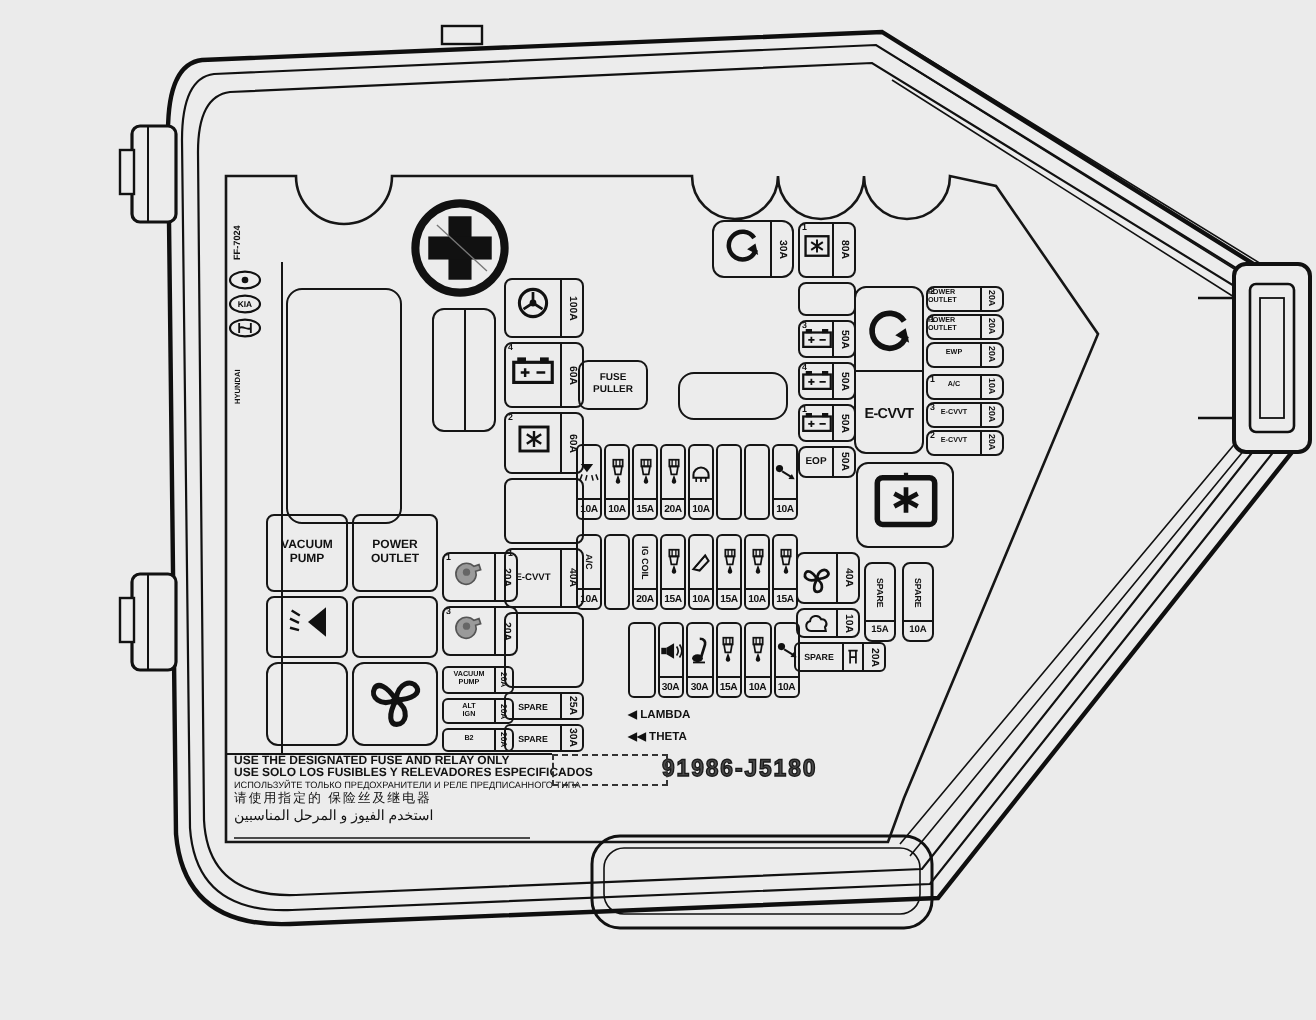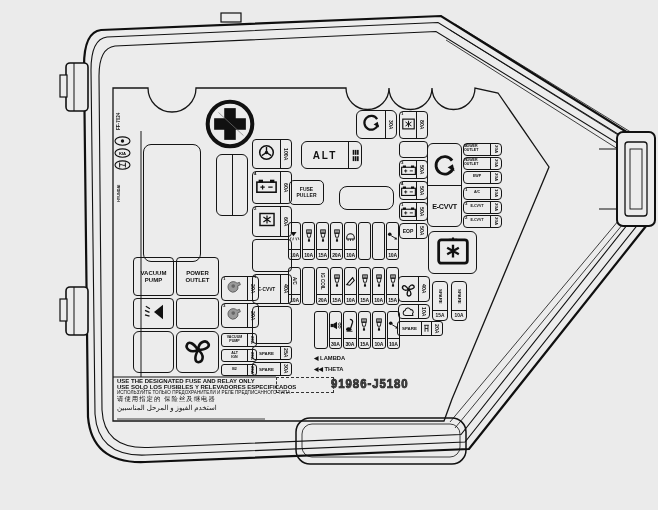--- a/index.html
+++ b/index.html
@@ -243,28 +243,20 @@
   <div class="bx" style="left:252px;top:306px;width:40px;height:38px;"></div>
   <div class="bx vf" style="left:252px;top:346px;width:40px;height:14px;border-radius:3px;">
     <div class="fi sparetxt">SPARE</div>
     <div class="fa">25A</div>
   </div>
   <div class="bx vf" style="left:252px;top:362px;width:40px;height:14px;border-radius:3px;">
     <div class="fi sparetxt">SPARE</div>
     <div class="fa">30A</div>
   </div>
 
-  <div class="bx vf" style="left:301px;top:141px;width:61px;height:28px;border-radius:6px;">
-    <div class="fi" style="font-size:10px;font-weight:700;letter-spacing:2px;">ALT</div>
-    <div class="fa" style="width:13px;">
-        <svg width="7" height="15">
-          <use href="#i-fuselink"></use>
-        </svg>
-      </div>
-  </div>
   <div class="bx ctr" style="left:289px;top:180px;width:35px;height:25px;border-radius:5px;font-size:5px;font-weight:700;line-height:1.15;padding:1px;">FUSE PULLER</div>
   <div class="bx" style="left:339px;top:186px;width:55px;height:24px;border-radius:8px;"></div>
 
   <div class="bx vf" style="left:356px;top:110px;width:41px;height:29px;border-radius:6px;">
     <div class="fi">
         <span><svg width="19" height="19">
             <use href="#i-rotate"></use>
           </svg></span>
       </div>
     <div class="fa">30A</div>

